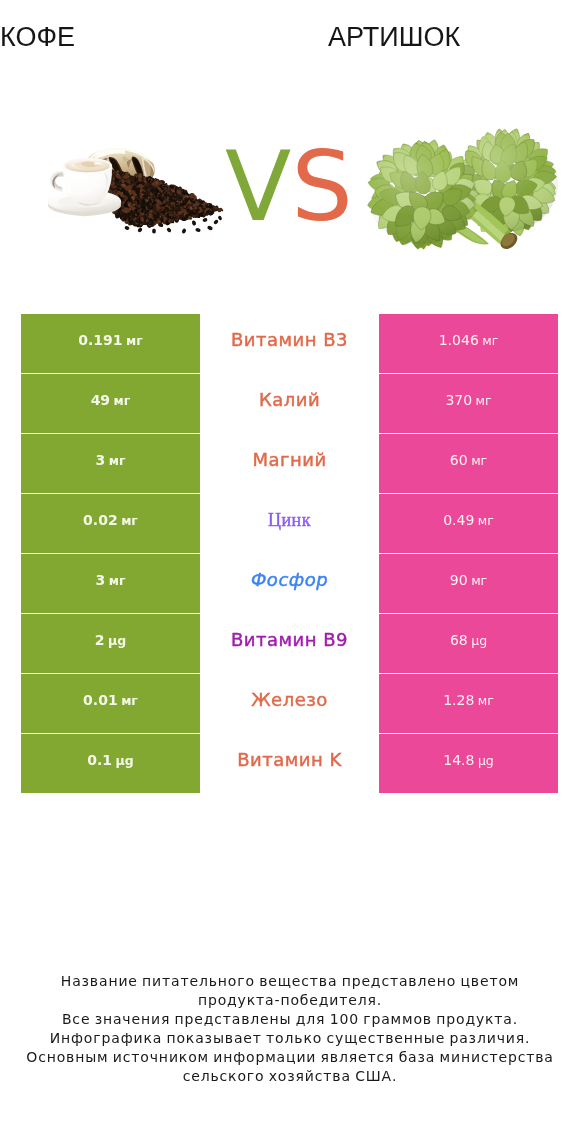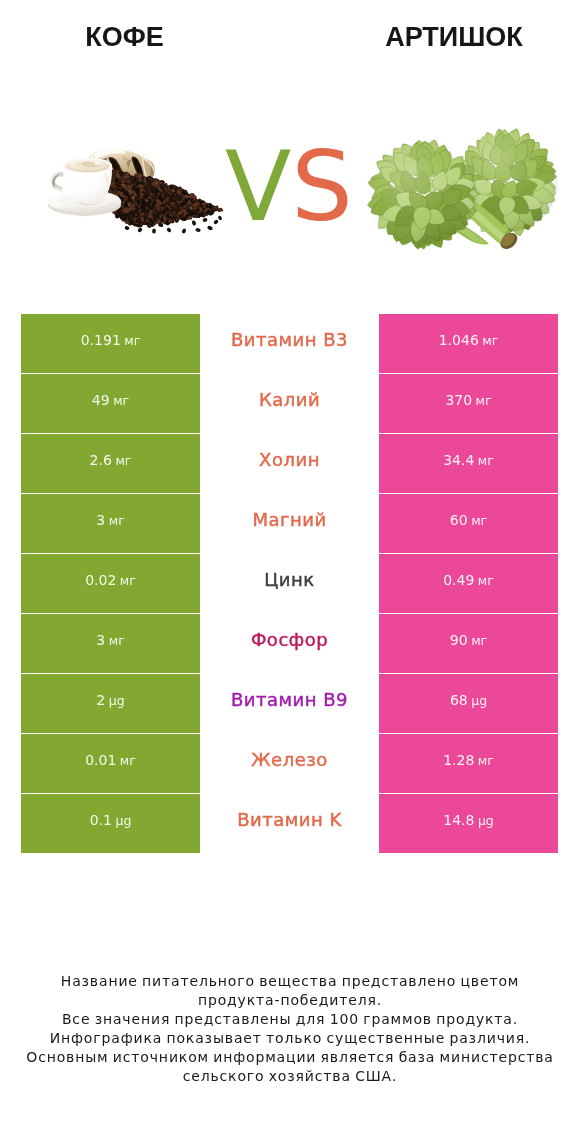--- a/index.html
+++ b/index.html
@@ -2,40 +2,40 @@
 <html><head>
 <meta charset="utf-8">
 <title>КОФЕ vs АРТИШОК</title>
 <style>
   html,body{margin:0;padding:0;}
   body{width:580px;height:1144px;background:#ffffff;overflow:hidden;
        font-family:"DejaVu Sans",sans-serif;-webkit-font-smoothing:antialiased;}
   .page{position:relative;width:580px;height:1144px;background:#fff;}
 
   .title{position:absolute;top:28px;font-family:"Liberation Sans",sans-serif;
-         font-size:27px;line-height:19px;color:#161616;text-align:center;white-space:nowrap;font-weight:700;}
+         font-size:27px;line-height:19px;color:#161616;white-space:nowrap;font-weight:400;}
   #title-left{left:0;width:249px;}
   #title-right{left:328px;width:252px;}
 
   .coffee-img{position:absolute;left:44px;top:140px;}
   .artichoke-img{position:absolute;left:358px;top:118px;}
 
   .vs{position:absolute;left:225px;top:149px;width:124px;height:76px;
       font-family:"DejaVu Sans",sans-serif;font-size:97px;line-height:76px;font-weight:400;
       text-align:center;white-space:nowrap;}
   .vs span{vertical-align:top;}
 
   .table{position:absolute;left:21px;top:314px;width:537px;}
   .row{display:flex;height:59px;margin-bottom:1px;}
   .row:last-child{margin-bottom:0;}
   .cell{width:179px;box-sizing:border-box;position:relative;}
   .cell .txt{position:absolute;left:0;right:0;top:50%;transform:translateY(-50%);
              margin-top:-4px;text-align:center;white-space:nowrap;line-height:14px;}
   .left{background:#82A831;}
-  .left .txt{color:#f4f8ea;}
+  .left .txt{color:#f4f8ea;font-weight:bold;}
   .mid{background:#fff;}
   .mid .txt{font-weight:400;font-size:18px;letter-spacing:.5px;-webkit-text-stroke:.45px currentColor;}
   .right{background:#ec4899;}
   .right .txt{color:#fdf3ef;}
   .val{font-size:14px;}
   .unit{font-size:12.5px;margin-left:3.5px;}
 
   .footer{position:absolute;left:0;top:972px;width:580px;text-align:center;
           font-size:14px;letter-spacing:0.85px;word-spacing:-1px;color:#1a1a1a;line-height:19px;}
 </style>
@@ -1750,57 +1750,46 @@
         </div>
         <div class="cell mid">
           <span class="txt"><span style="color: rgb(226, 105, 74);">Калий</span></span>
         </div>
         <div class="cell right">
           <span class="txt"><span class="val">370</span><span class="unit">мг</span></span>
         </div>
       </div>
       <div class="row">
         <div class="cell left">
-          <span class="txt"><span class="val">2.6</span><span class="unit">мг</span></span>
+          <span class="txt"><span class="val">3</span><span class="unit">мг</span></span>
         </div>
         <div class="cell mid">
-          <span class="txt"><span style="color: rgb(226, 105, 74);">Холин</span></span>
+          <span class="txt"><span style="color: rgb(226, 105, 74);">Магний</span></span>
         </div>
         <div class="cell right">
-          <span class="txt"><span class="val">34.4</span><span class="unit">мг</span></span>
+          <span class="txt"><span class="val">60</span><span class="unit">мг</span></span>
+        </div>
+      </div>
+      <div class="row">
+        <div class="cell left">
+          <span class="txt"><span class="val">0.02</span><span class="unit">мг</span></span>
+        </div>
+        <div class="cell mid">
+          <span class="txt"><span style="color: #8b5cf6; font-family: Liberation Serif, serif;">Цинк</span></span>
+        </div>
+        <div class="cell right">
+          <span class="txt"><span class="val">0.49</span><span class="unit">мг</span></span>
         </div>
       </div>
       <div class="row">
         <div class="cell left">
           <span class="txt"><span class="val">3</span><span class="unit">мг</span></span>
         </div>
         <div class="cell mid">
-          <span class="txt"><span style="color: rgb(226, 105, 74);">Магний</span></span>
-        </div>
-        <div class="cell right">
-          <span class="txt"><span class="val">60</span><span class="unit">мг</span></span>
-        </div>
-      </div>
-      <div class="row">
-        <div class="cell left">
-          <span class="txt"><span class="val">0.02</span><span class="unit">мг</span></span>
-        </div>
-        <div class="cell mid">
-          <span class="txt"><span style="color: #404040;">Цинк</span></span>
-        </div>
-        <div class="cell right">
-          <span class="txt"><span class="val">0.49</span><span class="unit">мг</span></span>
-        </div>
-      </div>
-      <div class="row">
-        <div class="cell left">
-          <span class="txt"><span class="val">3</span><span class="unit">мг</span></span>
-        </div>
-        <div class="cell mid">
-          <span class="txt"><span style="color: #be185d;">Фосфор</span></span>
+          <span class="txt"><span style="color: #3b82f6; font-style: italic;">Фосфор</span></span>
         </div>
         <div class="cell right">
           <span class="txt"><span class="val">90</span><span class="unit">мг</span></span>
         </div>
       </div>
       <div class="row">
         <div class="cell left">
           <span class="txt"><span class="val">2</span><span class="unit">µg</span></span>
         </div>
         <div class="cell mid">

